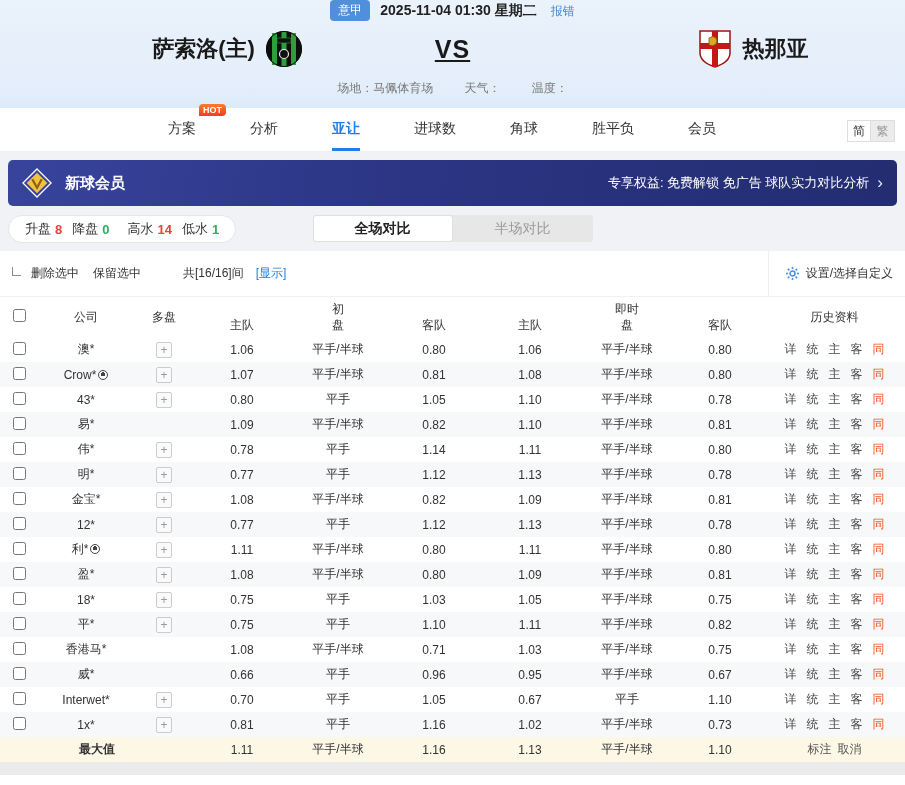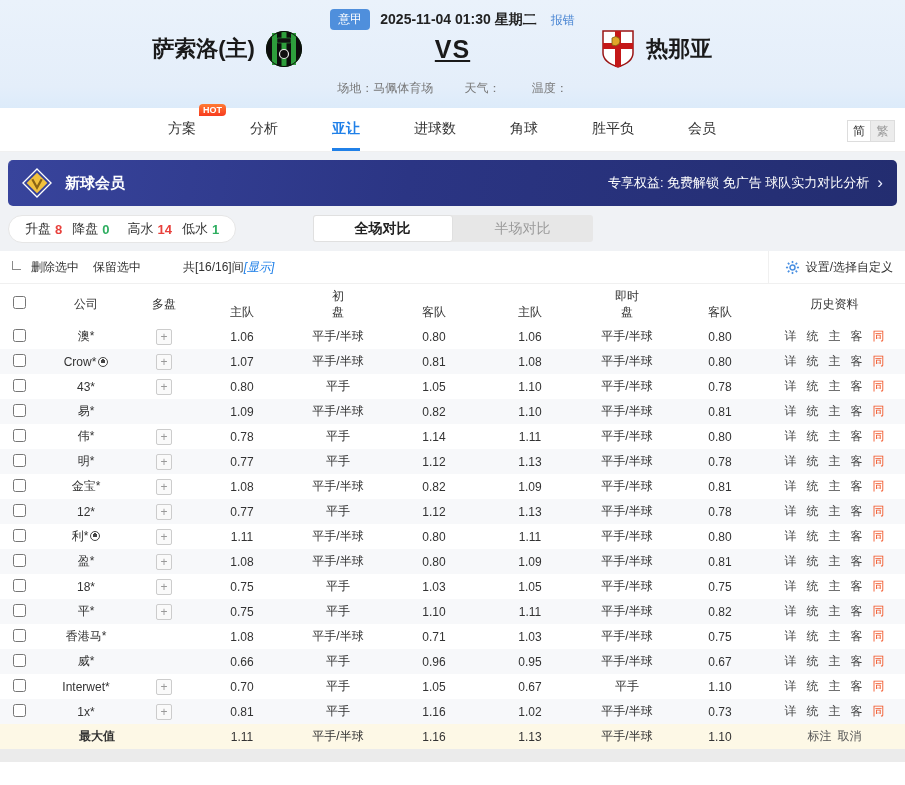--- a/index.html
+++ b/index.html
@@ -5,26 +5,26 @@
   * { box-sizing: border-box; margin: 0; padding: 0; }
   html,body { width:905px; }
   body {
     font-family: "Liberation Sans", "DejaVu Sans", sans-serif;
     background:#fff; color:#333;
   }
   .page { width:905px; height:785px; overflow:hidden; position:relative; background:#fff; }
 
   
   .match-header { height:108px; background:linear-gradient(180deg,#eaf2fb 0%,#e4eefa 80%,#dcebfa 100%); position:relative; }
-  .mh-top { text-align:center; padding-top:9px; font-size:14px; font-weight:bold; color:#222; }
+  .mh-top { text-align:center; font-size:14px; font-weight:bold; color:#222; }
   .league-badge { display:inline-block; background:#4f8fdc; color:#fff; font-size:12px; font-weight:normal; padding:2px 8px; border-radius:4px; margin-right:10px; vertical-align:1px; }
   .report-error { color:#4a86d3; font-size:12px; font-weight:normal; margin-left:14px; cursor:pointer; }
   .mh-teams { position:absolute; left:0; right:0; top:30px; display:grid; grid-template-columns:1fr auto 1fr; align-items:center; }
   .team-left { display:flex; justify-content:flex-end; align-items:center; padding-right:132px; }
-  .team-right { display:flex; justify-content:flex-start; align-items:center; padding-left:132px; }
+  .team-right { display:flex; justify-content:center; align-items:center; padding-left:132px; }
   .team-name { font-size:22px; font-weight:bold; color:#1a1a1a; }
   .team-left .team-name { margin-right:10px; }
   .team-right .team-name { margin-left:12px; }
   .vs { font-size:25px; font-weight:bold; color:#1a1a1a; letter-spacing:1px;text-decoration:underline; }
   .venue-line { position:absolute; left:0; right:0; top:80px; text-align:center; font-size:12px; color:#777; }
   .venue-line span { margin:0 14px; }
 
   
   .nav-bar { height:44px; background:#fff; display:flex; align-items:center; border-bottom:1px solid #f0f0f0; position:relative; }
   .nav-tabs { display:flex; margin-left:168px; }
@@ -53,25 +53,25 @@
   .stats-pill b { font-weight:bold; margin:0 10px 0 4px; }
   .val-red { color:#e8413c; }
   .val-green { color:#2eae60; }
   .seg-toggle { position:absolute; left:50%; top:0; transform:translateX(-50%); display:flex; height:27px; background:#e7e7e7; border-radius:3px; }
   .seg-btn { width:140px; display:flex; align-items:center; justify-content:center; font-size:14px; cursor:pointer; }
   .seg-btn.active { background:#fff; border:1px solid #e0e0e0; border-radius:3px; color:#222; font-weight:bold; }
   .seg-btn.inactive { color:#9a9a9a; }
 
   
   .table-card { background:#fff; }
-  .table-toolbar { height:33px; display:flex; align-items:center; padding:0 12px; border-bottom:1px solid #f0f0f0; font-size:12px; color:#333; }
+  .table-toolbar { height:46px; display:flex; align-items:center; padding:0 12px; border-bottom:1px solid #f0f0f0; font-size:12px; color:#333; }
   .corner-icon { width:9px; height:9px; border-left:1px solid #8a8a8a; border-bottom:1px solid #8a8a8a; margin-right:10px; position:relative; top:-2px; }
   .tb-link { cursor:pointer; margin-right:14px; }
   .tb-count { margin-left:28px; color:#333; }
-  .tb-show { color:#2080e8; cursor:pointer; margin-left:0;font-style:italic; }
+  .tb-show { color:#2080e8; cursor:pointer; margin-left:12px; }
   .tb-right { margin-left:auto; display:flex; align-items:center; border-left:1px solid #f0f0f0; padding-left:16px; height:100%; cursor:pointer; }
   .gear-icon { width:15px; height:15px; margin-right:6px; }
 
   table.odds { width:905px; border-collapse:collapse; table-layout:fixed; font-size:12px; }
   table.odds th, table.odds td { text-align:center; vertical-align:middle; font-weight:normal; padding:0; }
   thead tr { height:40px; background:#fff;padding-left:28px; }
   .th-stack { display:flex; flex-direction:column; justify-content:center; height:40px; line-height:16px; color:#333; }
   .th-sub { color:#333; }
   tbody tr.data-row { height:25px; }
   tbody tr.data-row:nth-child(even) { background:#f7f8fa; }

